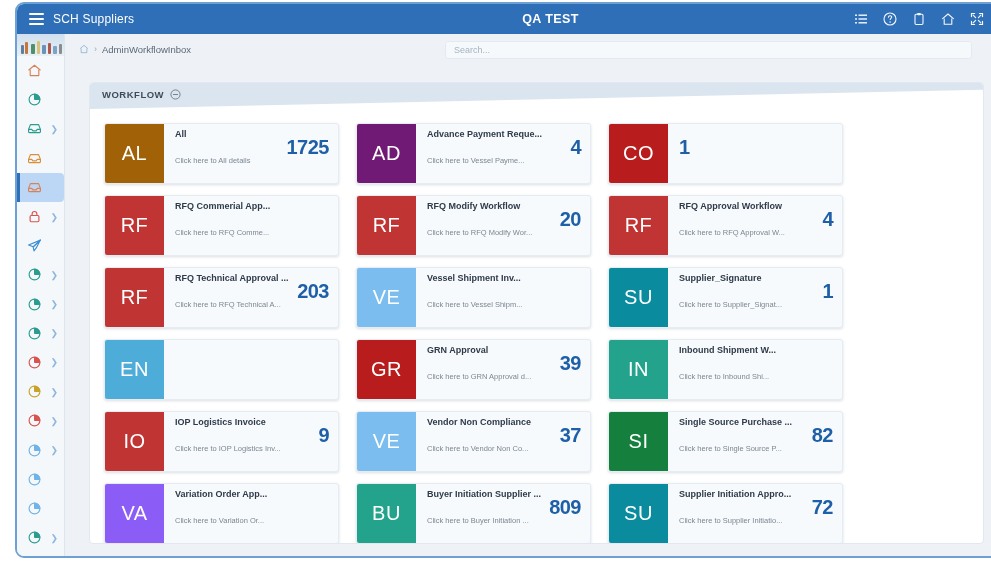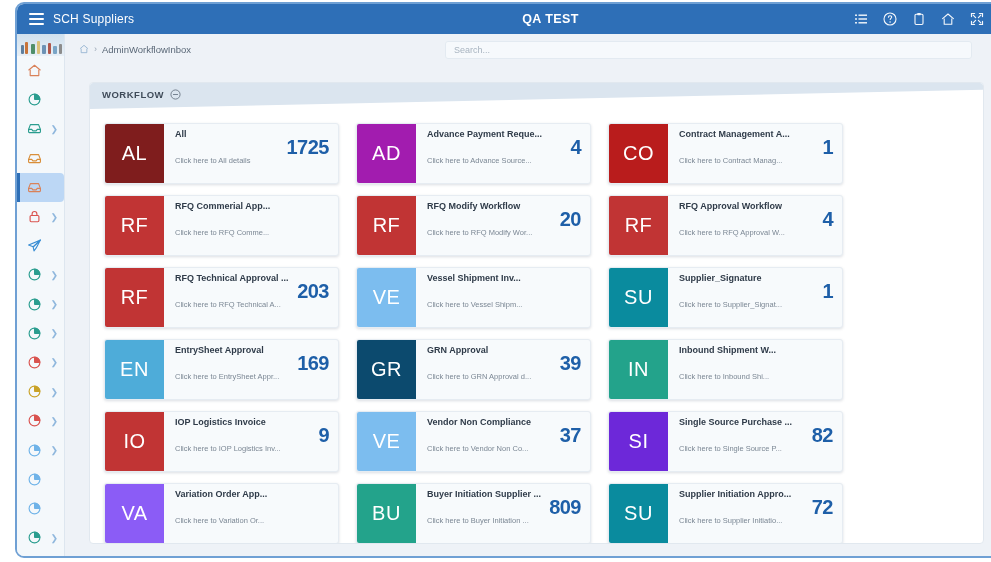--- a/index.html
+++ b/index.html
@@ -487,52 +487,48 @@
           <span class="collapse-ic">
             <svg viewBox="0 0 12 12" width="11" height="11">
               <circle cx="6" cy="6" r="5" fill="none" stroke="#6d7a88" stroke-width="1"></circle>
               <rect x="3.3" y="5.5" width="5.4" height="1" fill="#6d7a88"></rect>
             </svg>
           </span>
         </div>
       </div>
       <div class="tiles" id="tile-grid">
             <div class="tile">
-              <div class="tile-badge" style="background:#7f1d1d">
+              <div class="tile-badge" style="background:#a16207">
                 <span>AL</span>
               </div>
               <div class="tile-body">
                 <div class="tile-texts">
                   <div class="tile-title">All</div>
                   <div class="tile-sub">Click here to All details</div>
                 </div>
                 <div class="tile-count">1725</div>
               </div>
             </div>
             <div class="tile">
-              <div class="tile-badge" style="background:#a21caf">
+              <div class="tile-badge" style="background:#701a75">
                 <span>AD</span>
               </div>
               <div class="tile-body">
                 <div class="tile-texts">
                   <div class="tile-title">Advance Payment Reque...</div>
-                  <div class="tile-sub">Click here to Advance Source...</div>
+                  <div class="tile-sub">Click here to Vessel Payme...</div>
                 </div>
                 <div class="tile-count">4</div>
               </div>
             </div>
             <div class="tile">
               <div class="tile-badge" style="background:#b91c1c">
                 <span>CO</span>
               </div>
               <div class="tile-body">
-                <div class="tile-texts">
-                  <div class="tile-title">Contract Management A...</div>
-                  <div class="tile-sub">Click here to Contract Manag...</div>
-                </div>
                 <div class="tile-count">1</div>
               </div>
             </div>
             <div class="tile">
               <div class="tile-badge" style="background:#c13434">
                 <span>RF</span>
               </div>
               <div class="tile-body">
                 <div class="tile-texts">
                   <div class="tile-title">RFQ Commerial App...</div>
@@ -598,30 +594,23 @@
                   <div class="tile-title">Supplier_Signature</div>
                   <div class="tile-sub">Click here to Supplier_Signat...</div>
                 </div>
                 <div class="tile-count">1</div>
               </div>
             </div>
             <div class="tile">
               <div class="tile-badge" style="background:#4eacd9">
                 <span>EN</span>
               </div>
-              <div class="tile-body">
-                <div class="tile-texts">
-                  <div class="tile-title">EntrySheet Approval</div>
-                  <div class="tile-sub">Click here to EntrySheet Appr...</div>
-                </div>
-                <div class="tile-count">169</div>
-              </div>
-            </div>
-            <div class="tile">
-              <div class="tile-badge" style="background:#0c4a6e">
+            </div>
+            <div class="tile">
+              <div class="tile-badge" style="background:#b91c1c">
                 <span>GR</span>
               </div>
               <div class="tile-body">
                 <div class="tile-texts">
                   <div class="tile-title">GRN Approval</div>
                   <div class="tile-sub">Click here to GRN Approval d...</div>
                 </div>
                 <div class="tile-count">39</div>
               </div>
             </div>
@@ -655,21 +644,21 @@
               </div>
               <div class="tile-body">
                 <div class="tile-texts">
                   <div class="tile-title">Vendor Non Compliance</div>
                   <div class="tile-sub">Click here to Vendor Non Co...</div>
                 </div>
                 <div class="tile-count">37</div>
               </div>
             </div>
             <div class="tile">
-              <div class="tile-badge" style="background:#6d28d9">
+              <div class="tile-badge" style="background:#15803d">
                 <span>SI</span>
               </div>
               <div class="tile-body">
                 <div class="tile-texts">
                   <div class="tile-title">Single Source Purchase ...</div>
                   <div class="tile-sub">Click here to Single Source P...</div>
                 </div>
                 <div class="tile-count">82</div>
               </div>
             </div>

